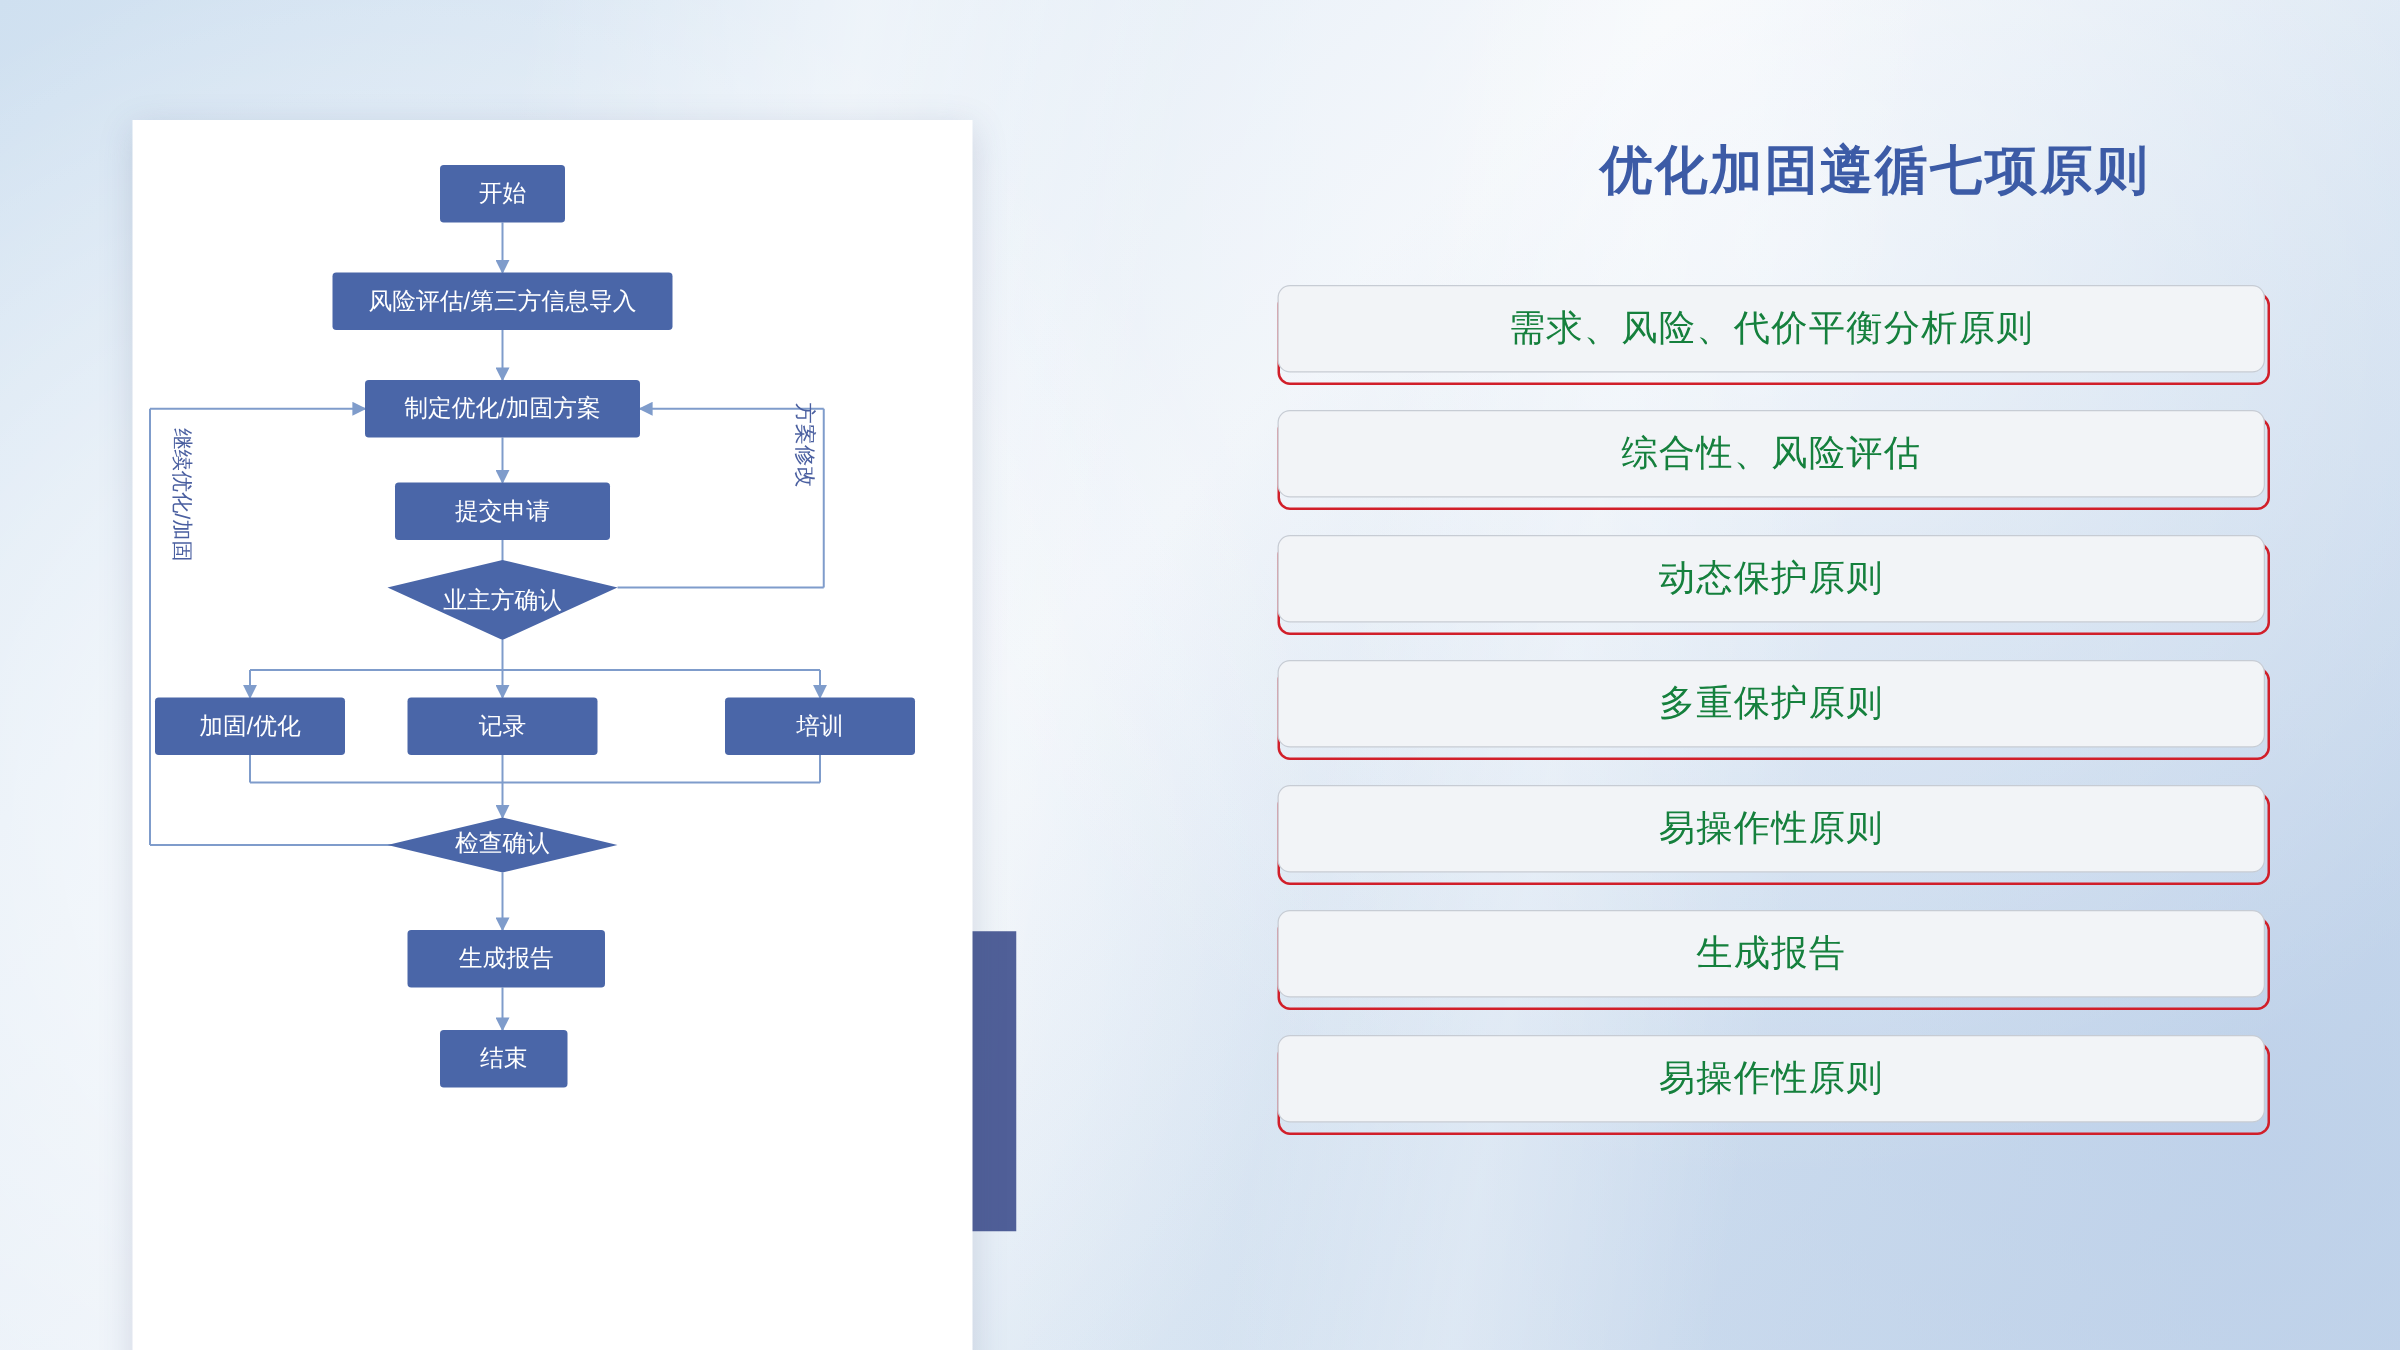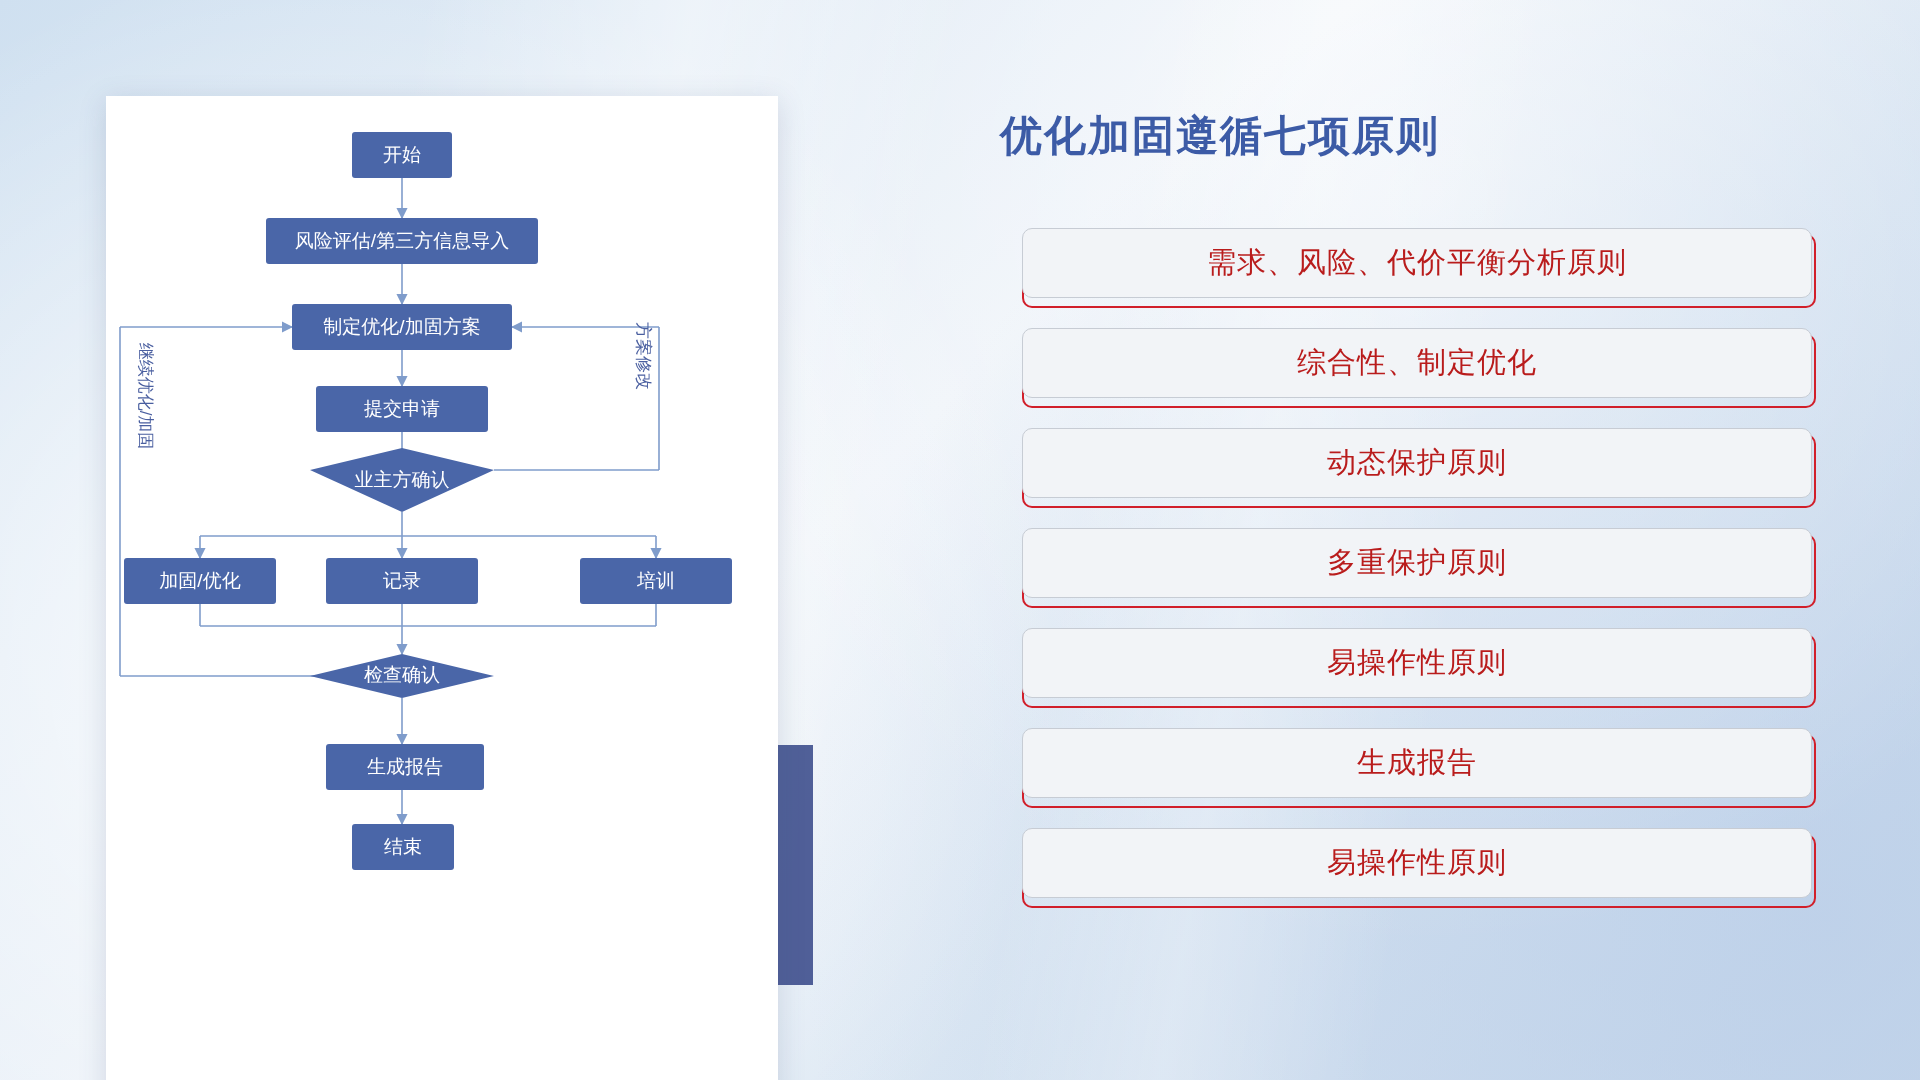--- a/index.html
+++ b/index.html
@@ -66,21 +66,21 @@
     font-family: "Liberation Sans", "DejaVu Sans", sans-serif;
     text-anchor: middle;
   }
 
   
   .right-title {
     position: absolute;
     left: 1000px;
     top: 108px;
     width: 720px;
-    text-align: left;
+    text-align: right;
     font-size: 42px;
     font-weight: bold;
     color: #3c5ba6;
     letter-spacing: 2px;
   }
   .principle-list {
     position: absolute;
     left: 1022px;
     top: 228px;
     width: 790px;
@@ -107,21 +107,21 @@
     width: 100%;
     height: 70px;
     box-sizing: border-box;
     border-radius: 10px;
     background: #f2f4f7;
     border: 1px solid #c7ccd4;
     display: flex;
     align-items: center;
     justify-content: center;
     font-size: 29px;
-    color: #b91c1c;
+    color: #15803d;
     letter-spacing: 1px;
   }
 </style>
 </head>
 <body>
 
 <div id="slide">
 
   <div class="shadow-block"></div>
 
@@ -212,21 +212,21 @@
 
   <div class="right-title">优化加固遵循七项原则</div>
 
   <div class="principle-list">
     <div class="principle">
       <div class="accent"></div>
       <div class="pill">需求、风险、代价平衡分析原则</div>
     </div>
     <div class="principle">
       <div class="accent"></div>
-      <div class="pill">综合性、制定优化</div>
+      <div class="pill">综合性、风险评估</div>
     </div>
     <div class="principle">
       <div class="accent"></div>
       <div class="pill">动态保护原则</div>
     </div>
     <div class="principle">
       <div class="accent"></div>
       <div class="pill">多重保护原则</div>
     </div>
     <div class="principle">

